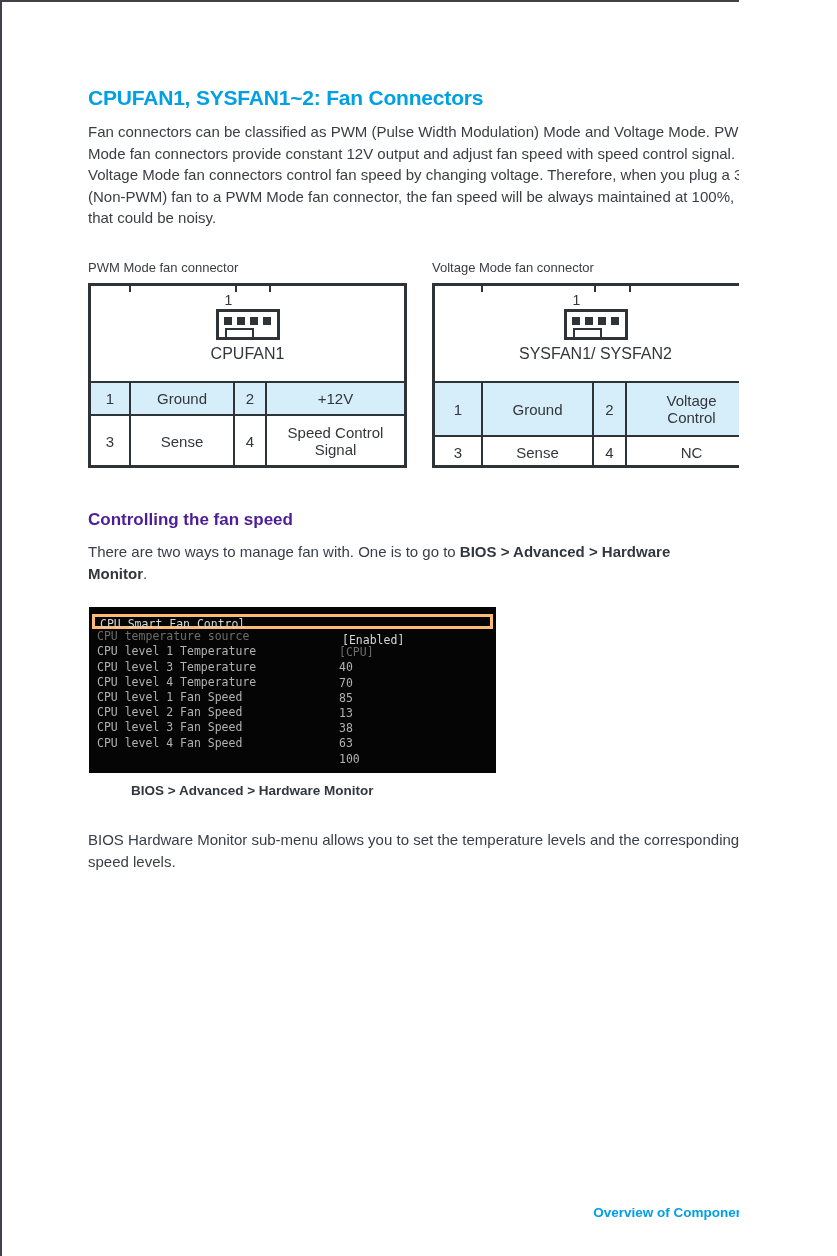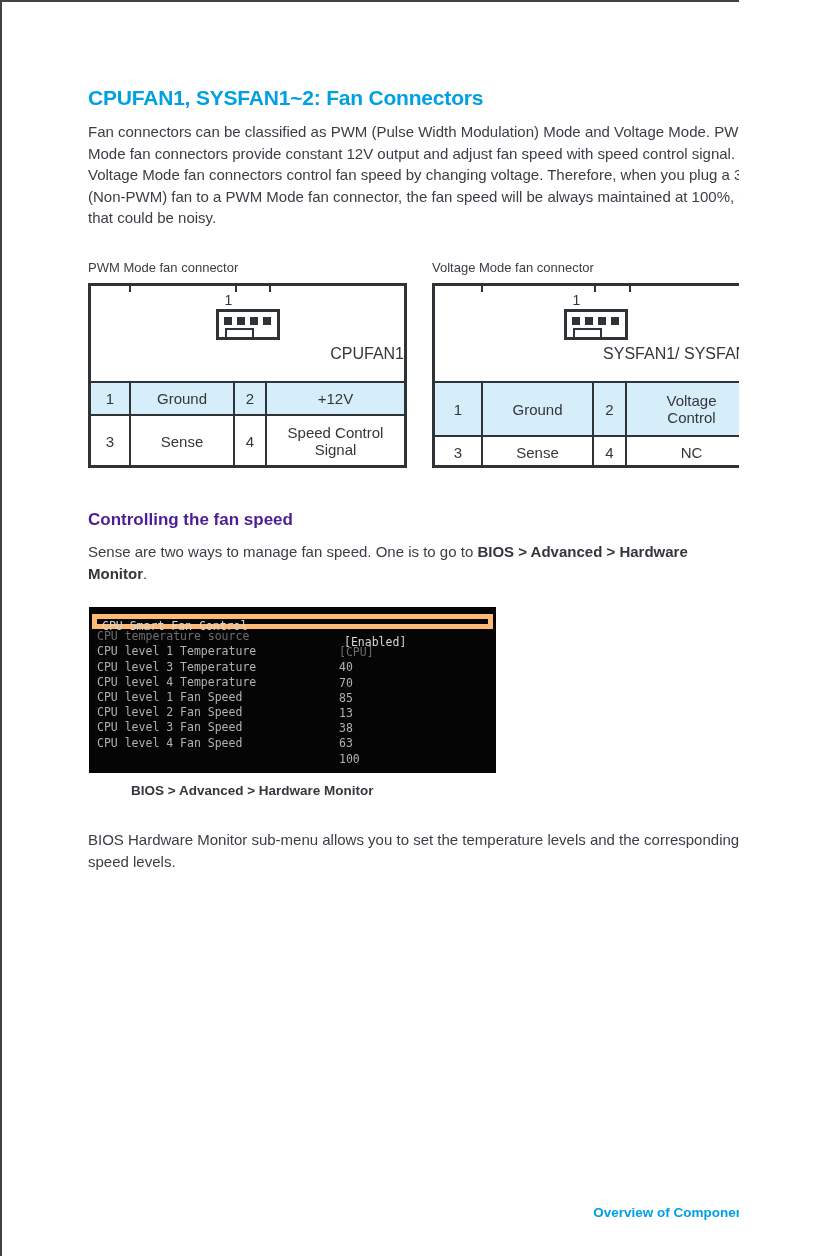--- a/index.html
+++ b/index.html
@@ -47,21 +47,21 @@
   .conn-body {
     position:relative; width:64px; height:31px; border:3px solid #2e3338;
     background:#fff;
   }
   .pin { position:absolute; top:5px; width:8px; height:8px; background:#2e3338; }
   .pin.p1 { left:5px; } .pin.p2 { left:18px; } .pin.p3 { left:31px; } .pin.p4 { left:44px; }
   .notch {
     position:absolute; bottom:0; left:6px; width:29px; height:9px;
     border:2.5px solid #2e3338; border-bottom:none; background:#fff;
   }
-  .conn-name { text-align:right; font-size:16px; margin-top:5px; color:#33363b; }
+  .conn-name { text-align:center; font-size:16px; margin-top:5px; color:#33363b; }
 
   .pin-grid { display:grid; width:100%; }
   .pg-1 { grid-template-columns:38px 104px 32px 1fr; grid-template-rows:33px 52px; }
   .pg-2 { grid-template-columns:46px 111px 33px 1fr; grid-template-rows:54px 32px; }
   .cell {
     display:flex; align-items:center; justify-content:center; text-align:center;
     font-size:15px; color:#33363b; border-top:2px solid #2e3338;
     border-left:2px solid #2e3338; line-height:17px; padding:1px 4px;
   }
   .pin-grid .cell:nth-child(4n+1) { border-left:none; }
@@ -71,21 +71,21 @@
   .bios-screen {
     left:87px; top:605px; width:407px; height:166px; background:#050505;
     font-family:"DejaVu Sans Mono", monospace; font-size:11.5px;
     padding-top:7px;
   }
   .bios-row {
     position:relative; height:15.2px; line-height:15.2px; color:#b2b2b2;
     margin:0 3px; padding-left:5px; white-space:nowrap;
   }
   .bios-row .val { position:absolute; left:247px; top:16px; }
-  .bios-row.highlighted { color:#d6d6d6; border:5px solid #fdba74; }
+  .bios-row.highlighted { color:#d6d6d6; border:3px solid #fdba74; }
   .bios-row.dimmed { color:#6d6d6d; }
   .bios-caption {
     left:129px; top:781px; font-size:13.5px; font-weight:bold; color:#33363b;
   }
 
   
   .footer {
     left:86px; top:1203px; width:704px; display:flex; justify-content:flex-end;
     align-items:flex-start; gap:16px;
   }
@@ -156,21 +156,21 @@
       <div class="cell blue">2</div>
       <div class="cell blue" style="padding:1px 28px;">Voltage Control</div>
       <div class="cell">3</div>
       <div class="cell">Sense</div>
       <div class="cell">4</div>
       <div class="cell">NC</div>
     </div>
   </div>
 
   <h2 class="abs sub-heading">Controlling the fan speed</h2>
-  <p class="abs fan-para"><span>Sense are two ways to manage fan speed. One is to go to </span><b>BIOS &gt; Advanced &gt; Hardware Monitor</b><span>.</span></p>
+  <p class="abs fan-para"><span>There are two ways to manage fan with. One is to go to </span><b>BIOS &gt; Advanced &gt; Hardware Monitor</b><span>.</span></p>
 
   <div class="abs bios-screen">
     <div class="bios-row highlighted"><span>CPU Smart Fan Control</span><span class="val">[Enabled]</span></div>
     <div class="bios-row dimmed"><span>CPU temperature source</span><span class="val">[CPU]</span></div>
     <div class="bios-row"><span>CPU level 1 Temperature</span><span class="val">40</span></div>
     <div class="bios-row"><span>CPU level 3 Temperature</span><span class="val">70</span></div>
     <div class="bios-row"><span>CPU level 4 Temperature</span><span class="val">85</span></div>
     <div class="bios-row"><span>CPU level 1 Fan Speed</span><span class="val">13</span></div>
     <div class="bios-row"><span>CPU level 2 Fan Speed</span><span class="val">38</span></div>
     <div class="bios-row"><span>CPU level 3 Fan Speed</span><span class="val">63</span></div>

